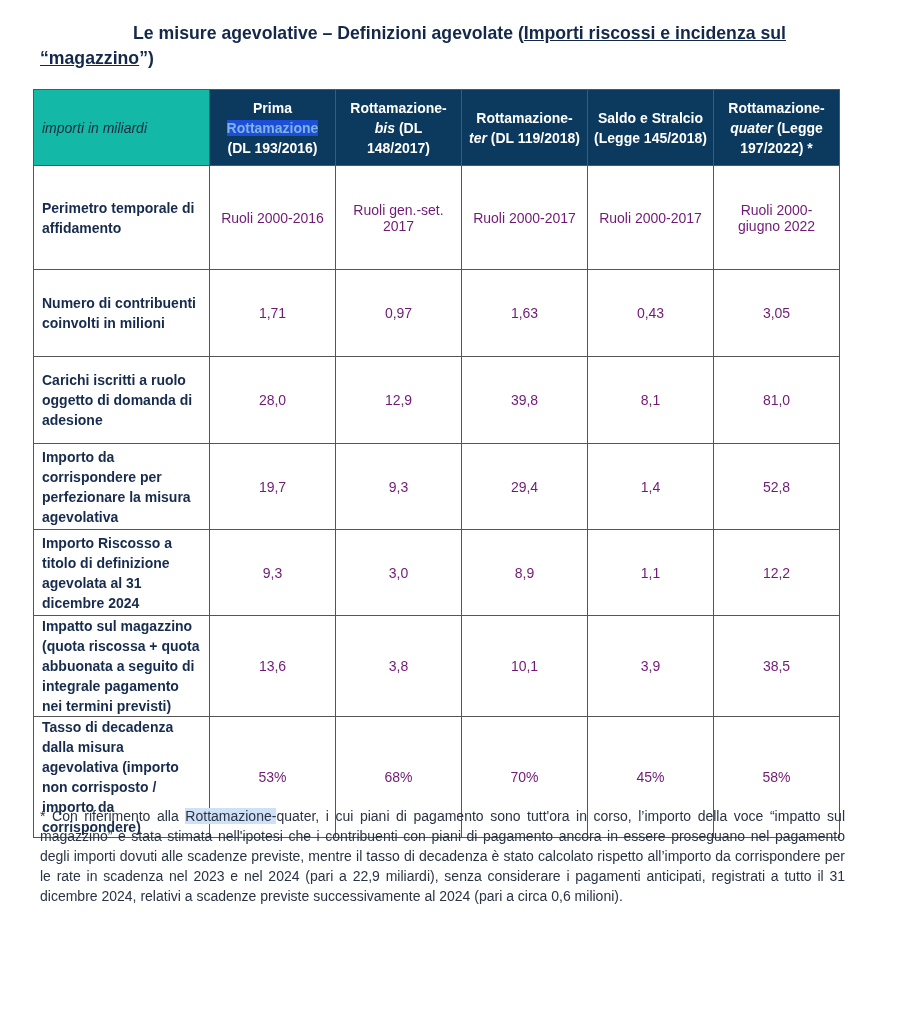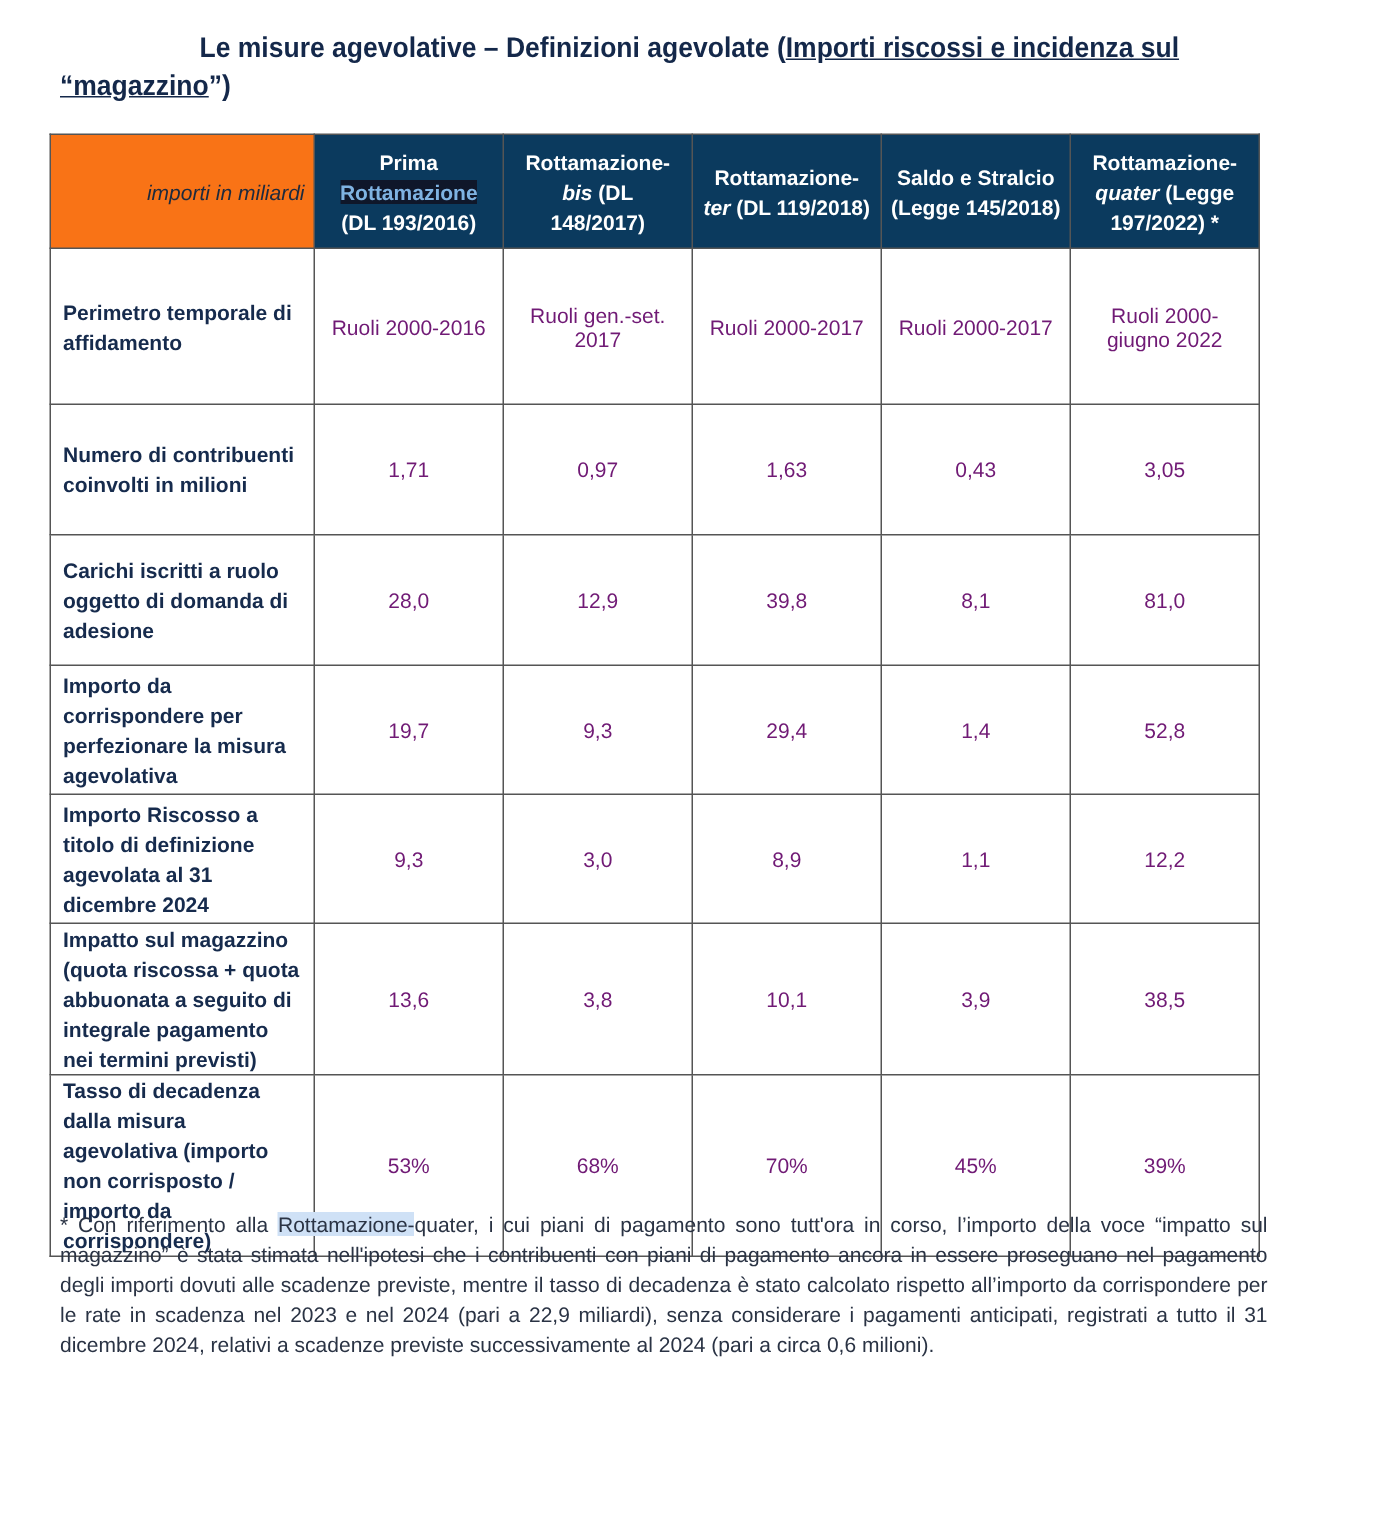--- a/index.html
+++ b/index.html
@@ -7,23 +7,23 @@
          font-family:"Liberation Sans", sans-serif; color:#1d2a3e; }
   .title { position:absolute; left:40px; top:20px; width:805px;
            font-size:19px; font-weight:bold; color:#14284a; line-height:25px;
            text-align:justify; text-align-last:left; transform:scaleX(0.93); transform-origin:left top; }
   .title .indent { display:inline-block; width:100px; }
   .title .ul { text-decoration:underline; }
   table { position:absolute; left:33px; top:89px; border-collapse:collapse;
           font-size:14px; }
   td, th { border:1px solid #555; vertical-align:middle; text-align:center; padding:0 6px; }
   th { background:#0b3a5e; color:#ffffff; font-weight:bold; line-height:20px; }
-  th.corner { background:#f97316; color:#1d2a3e; font-weight:normal; font-style:italic;
-              text-align:right; padding-left:8px; }
-  th .hl { background:#0f172a; color:#7fb3e2; }
+  th.corner { background:#14b8a6; color:#1d2a3e; font-weight:normal; font-style:italic;
+              text-align:left; padding-left:8px; }
+  th .hl { background:#1d4ed8; color:#7fb3e2; }
   th i { font-weight:bold; }
   td.lbl { text-align:left; font-weight:bold; color:#162b4d; line-height:20px; padding-left:8px; }
   td.val { color:#701a75; }
   .c0 { width:161px; } .c1 { width:113px; } .c2 { width:113px; }
   .c3 { width:113px; } .c4 { width:113px; } .c5 { width:113px; }
   .foot { position:absolute; left:40px; top:806px; width:805px; font-size:14px;
           line-height:20px; color:#2a3344; text-align:justify; }
   .foot .hl { background:#cfe1f6; }
 </style>
 </head>
@@ -107,20 +107,20 @@
       <td class="val">10,1</td>
       <td class="val">3,9</td>
       <td class="val">38,5</td>
     </tr>
     <tr style="height:99px">
       <td class="lbl">Tasso di decadenza dalla misura agevolativa (importo non corrisposto / importo da corrispondere)</td>
       <td class="val">53%</td>
       <td class="val">68%</td>
       <td class="val">70%</td>
       <td class="val">45%</td>
-      <td class="val">39%</td>
+      <td class="val">58%</td>
     </tr>
   </tbody>
 </table>
 
 <div class="foot">
   <span>* Con riferimento alla </span><span class="hl">Rottamazione-</span><span>quater, i cui piani di pagamento sono tutt'ora in corso, l’importo della voce “impatto sul magazzino” è stata stimata nell'ipotesi che i contribuenti con piani di pagamento ancora in essere proseguano nel pagamento degli importi dovuti alle scadenze previste, mentre il tasso di decadenza è stato calcolato rispetto all’importo da corrispondere per le rate in scadenza nel 2023 e nel 2024 (pari a 22,9 miliardi), senza considerare i pagamenti anticipati, registrati a tutto il 31 dicembre 2024, relativi a scadenze previste successivamente al 2024 (pari a circa 0,6 milioni).</span>
 </div>
 
 </body></html>

